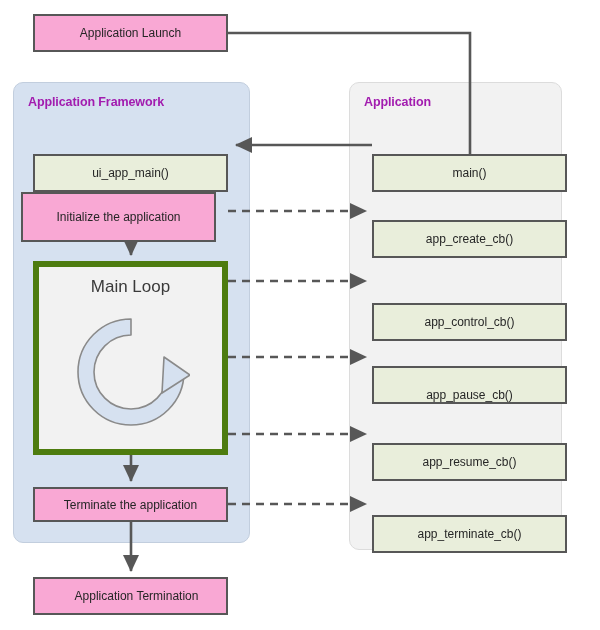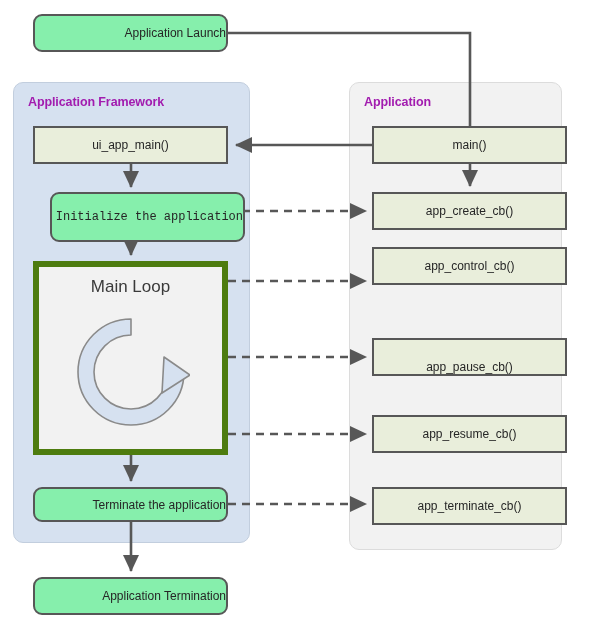--- a/index.html
+++ b/index.html
@@ -61,29 +61,29 @@
     box-sizing: border-box;
     display: flex;
     align-items: center;
     justify-content: center;
     text-align: center;
     font-size: 12px;
     color: #262626;
     white-space: nowrap;
   }
   .node-rounded {
-    background: #86efac;
+    background: #f9a8d4;
     border: 2px solid #575757;
-    border-radius: 9px;
-    justify-content: flex-end;
+    border-radius: 0;
   }
   .node-sharp-green {
     background: #e9eedb;
     border: 2px solid #575757;
     border-radius: 0;
+    margin-top: 28px;
   }
   .node-loop {
     background: #f2f2f2;
     border: 6px solid #4d7c0f;
     border-radius: 0;
     display: block;
   }
   .loop-label {
     position: absolute;
     left: 0;
@@ -168,21 +168,21 @@
   </div>
 
   <div class="node node-rounded" style="left:33px; top:577px; width:195px; height:38px;padding-left:12px;">
     <span>Application Termination</span>
   </div>
 
   <div class="node node-sharp-green" style="left:33px; top:126px; width:195px; height:38px;">
     <span>ui_app_main()</span>
   </div>
 
-  <div class="node node-rounded" style="left:50px; top:192px; width:195px; height:50px;font-family:Liberation Mono, monospace;">
+  <div class="node node-rounded" style="left:21px; top:192px; width:195px; height:50px;">
     <span>Initialize the application</span>
   </div>
 
   <div class="node node-loop" style="left:33px; top:261px; width:195px; height:194px;">
     <div class="loop-label">Main Loop</div>
     <svg class="loop-glyph" viewBox="0 0 118 118">
       <path d="M59,6
                A53,53 0 1 0 112,59
                L96,59
                A37,37 0 1 1 59,22
@@ -196,21 +196,21 @@
   </div>
 
   <div class="node node-sharp-green" style="left:372px; top:126px; width:195px; height:38px;">
     <span>main()</span>
   </div>
 
   <div class="node node-sharp-green" style="left:372px; top:192px; width:195px; height:38px;">
     <span>app_create_cb()</span>
   </div>
 
-  <div class="node node-sharp-green" style="left:372px; top:247px; width:195px; height:38px;align-items:center;">
+  <div class="node node-sharp-green" style="left:372px; top:275px; width:195px; height:38px;align-items:center;">
     <span>app_control_cb()</span>
   </div>
 
   <div class="node node-sharp-green" style="left:372px; top:338px; width:195px; height:38px;align-items:flex-end;">
     <span>app_pause_cb()</span>
   </div>
 
   <div class="node node-sharp-green" style="left:372px; top:415px; width:195px; height:38px;">
     <span>app_resume_cb()</span>
   </div>

